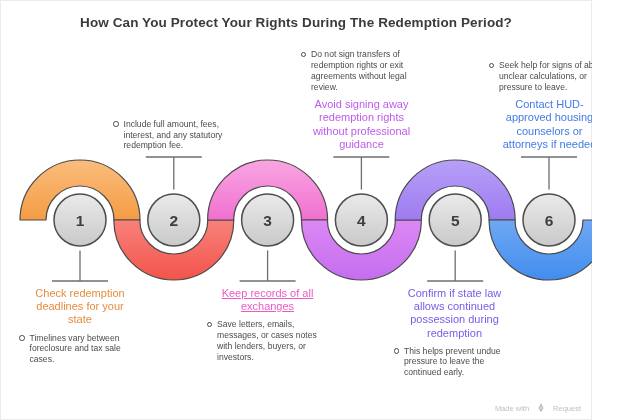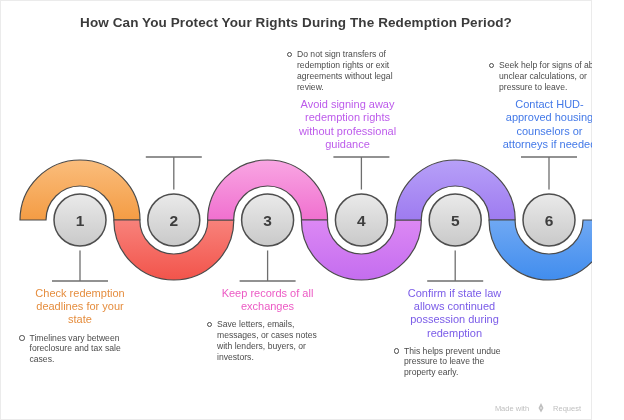--- a/index.html
+++ b/index.html
@@ -124,23 +124,27 @@
       <text class="circle-number" x="455.2" y="225.5" text-anchor="middle" fill="#3E3E3E">5</text>
     </g>
     <g>
       <circle cx="549" cy="220" r="30.5" fill="#ffffff"></circle>
       <circle class="step-circle" cx="549" cy="220" r="26" fill="url(#circle-grad)" stroke="#4E4E4E"></circle>
       <text class="circle-number" x="549" y="225.5" text-anchor="middle" fill="#3E3E3E">6</text>
     </g>
   </svg>
 
   <div class="step-block top" style="left:106px;width:136px;">
+    <div class="bullet-row">
+      <span class="bullet-icon"></span>
+      <span class="bullet-text">Include full amount, fees, interest, and any statutory redemption fee.</span>
+    </div>
   </div>
 
-  <div class="step-block top" style="left:279px;width:137px;">
+  <div class="step-block top" style="left:293px;width:137px;">
     <div class="bullet-row">
       <span class="bullet-icon"></span>
       <span class="bullet-text">Do not sign transfers of redemption rights or exit agreements without legal review.</span>
     </div>
     <div class="step-heading" style="color: rgb(189, 91, 235);">Avoid signing away redemption rights without professional guidance</div>
   </div>
 
   <div class="step-block top" style="left:481px;width:137px;">
     <div class="bullet-row">
       <span class="bullet-icon"></span>
@@ -151,32 +155,32 @@
 
   <div class="step-block bottom" style="left:12px;width:136px;">
     <div class="step-heading" style="color: rgb(229, 141, 62);">Check redemption deadlines for your state</div>
     <div class="bullet-row">
       <span class="bullet-icon"></span>
       <span class="bullet-text">Timelines vary between foreclosure and tax sale cases.</span>
     </div>
   </div>
 
   <div class="step-block bottom" style="left:199px;width:137px;">
-    <div class="step-heading" style="color: rgb(236, 90, 196);">Keep records of all exchanges</div>
+    <div class="step-heading" style="color: rgb(236, 90, 196); text-decoration: underline;">Keep records of all exchanges</div>
     <div class="bullet-row">
       <span class="bullet-icon"></span>
       <span class="bullet-text">Save letters, emails, messages, or cases notes with lenders, buyers, or investors.</span>
     </div>
   </div>
 
   <div class="step-block bottom" style="left:386px;width:137px;align-items:center;">
     <div class="step-heading" style="color: rgb(122, 91, 232);">Confirm if state law allows continued possession during redemption</div>
     <div class="bullet-row">
       <span class="bullet-icon"></span>
-      <span class="bullet-text">This helps prevent undue pressure to leave the property early.</span>
+      <span class="bullet-text">This helps prevent undue pressure to leave the continued early.</span>
     </div>
   </div>
 
   <div class="footer">
     <span>Made with</span>
     <svg width="8" height="10" viewBox="0 0 8 10">
       <path d="M4 0 L6.5 5 L4 9.5 L1.5 5 Z M4 4.2 a0.8 0.8 0 1 0 0 1.6 a0.8 0.8 0 1 0 0 -1.6 Z" fill="#bfbfbf" fill-rule="evenodd"></path>
     </svg>
     <span>Request</span>
   </div>

